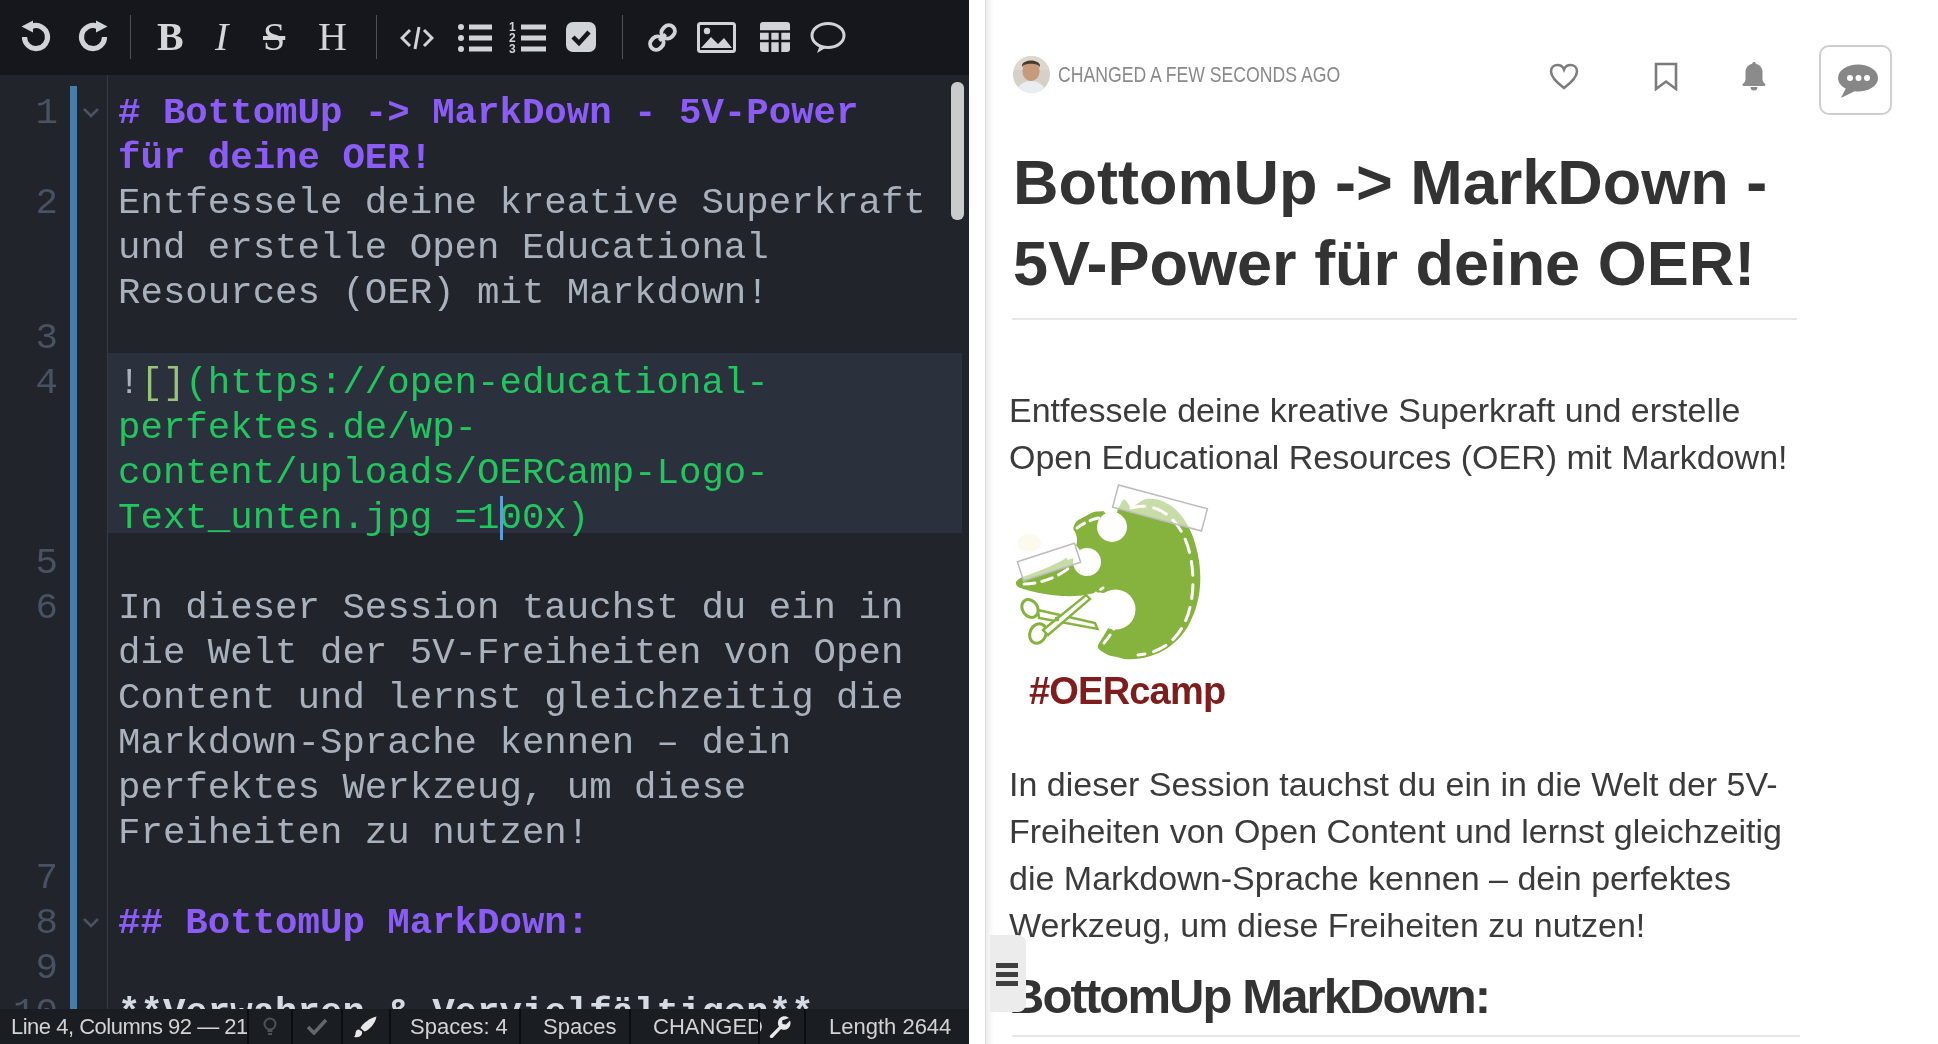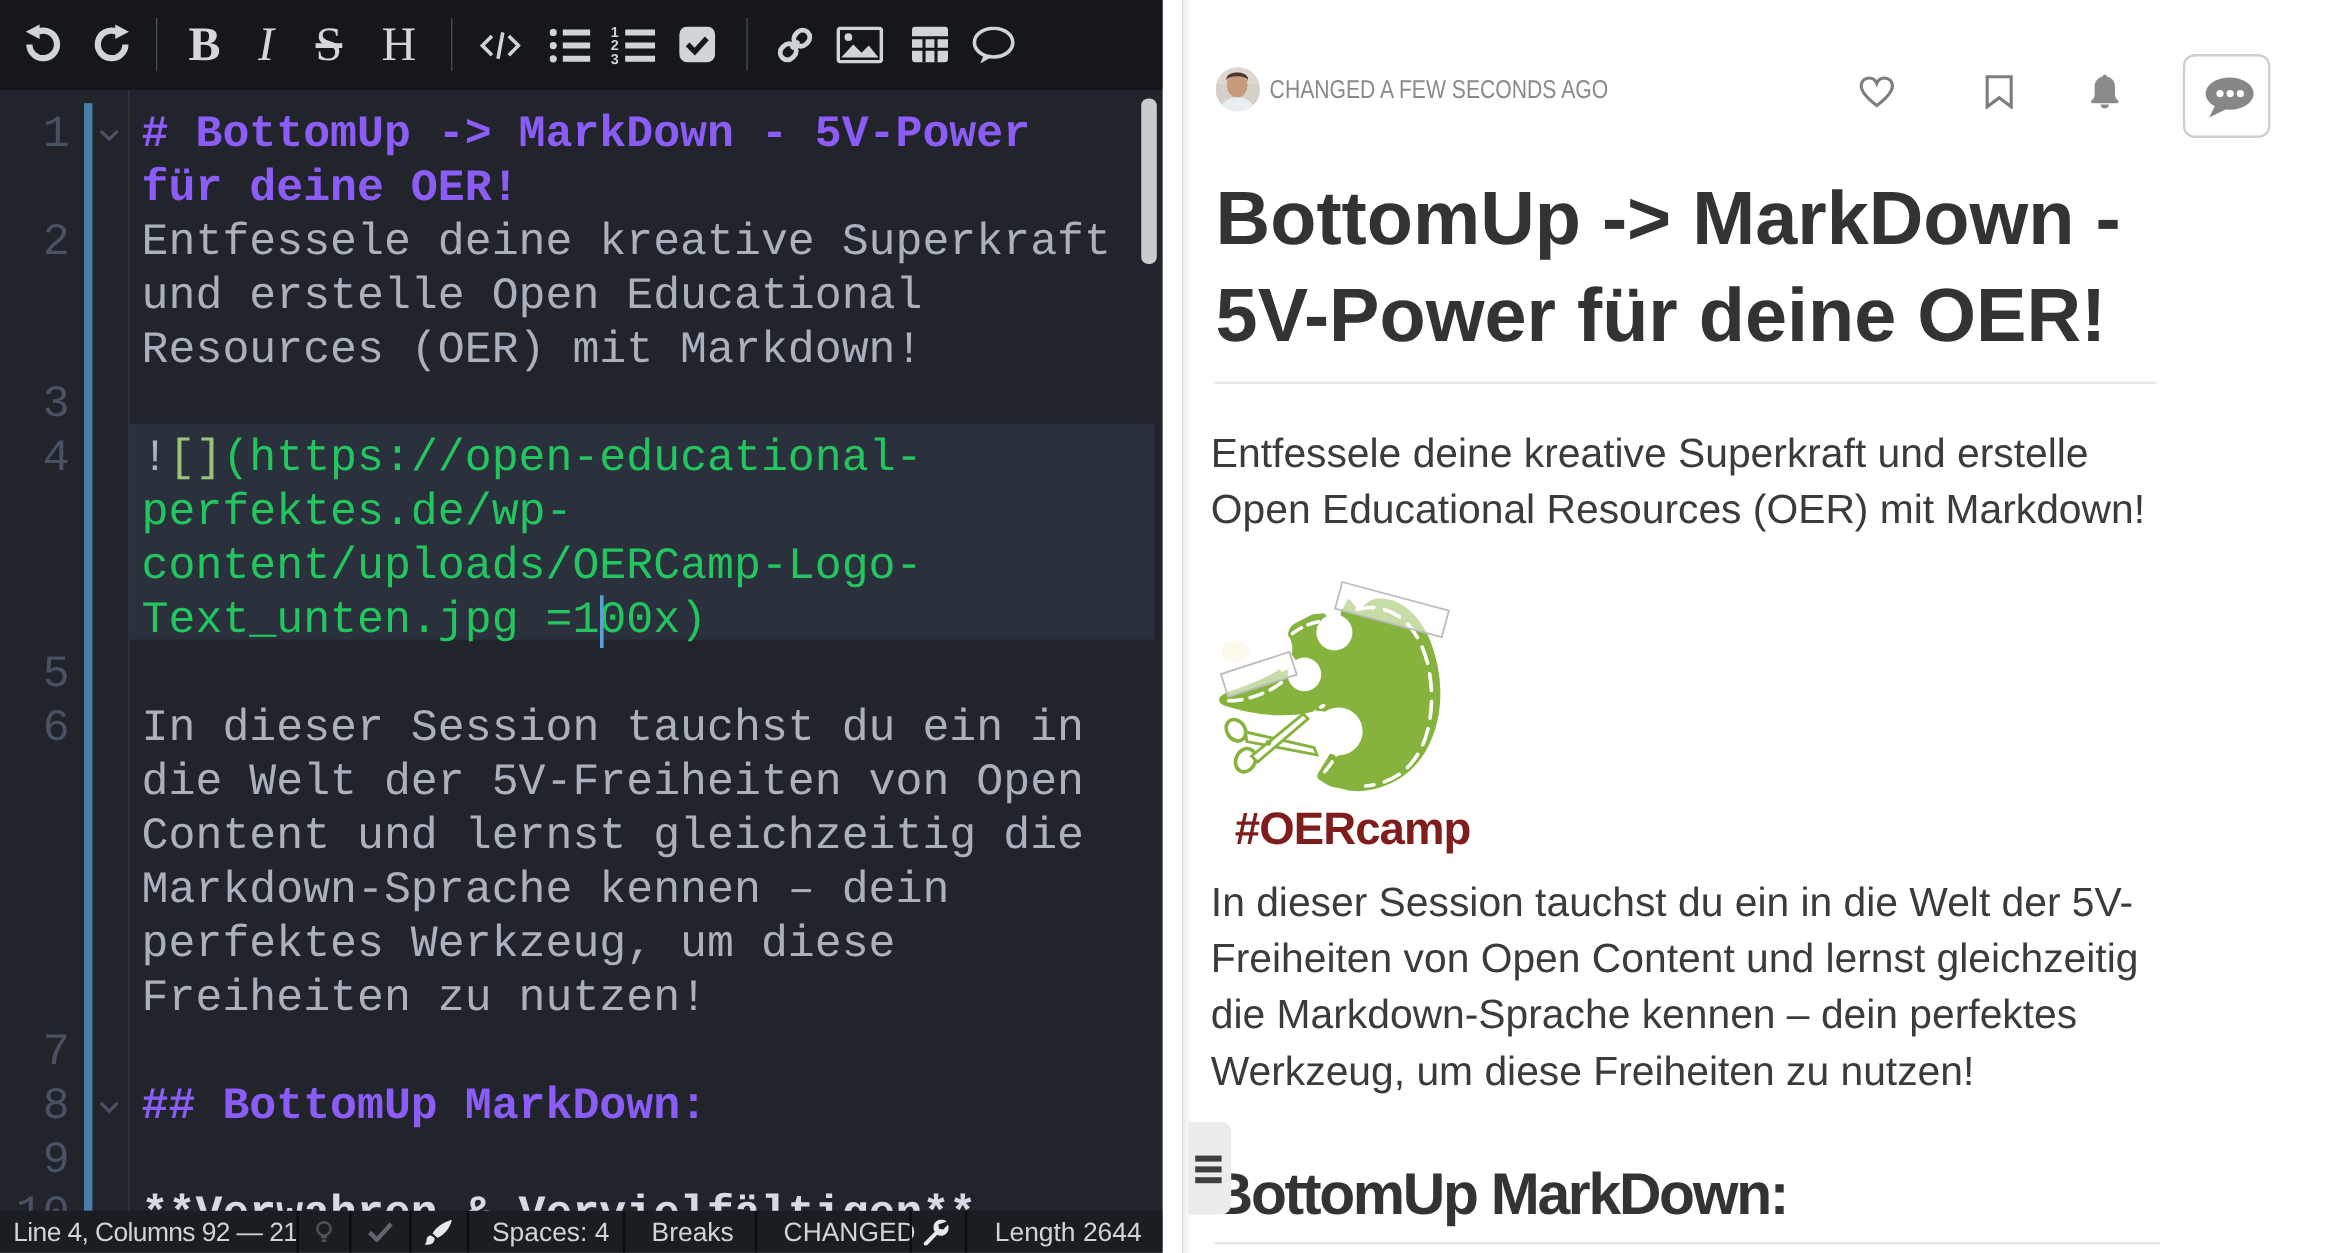--- a/index.html
+++ b/index.html
@@ -46,21 +46,21 @@
   #pvline { position:absolute; left:16px; top:0; width:1px; height:1044px; background:#dcdcdc; }
   #pvshadow { position:absolute; left:17px; top:0; width:8px; height:1044px;
     background:linear-gradient(to right, rgba(0,0,0,0.07), rgba(0,0,0,0)); }
   #toctab { position:absolute; left:21px; top:935px; width:36px; height:77px;
     background:#ececec; border-radius:0 8px 8px 0; }
   #content { position:absolute; left:40px; top:0; width:800px; color:#3b3b3b; }
   h1.t { position:absolute; left:4px; top:142px; font-size:63px; line-height:80.5px;
     color:#333; letter-spacing:0px; white-space:nowrap; }
   #hr1 { position:absolute; left:3px; top:318px; width:785px; height:2px; background:#e7e7e7; }
   .para { position:absolute; left:0; font-size:34px; line-height:47px; color:#3b3b3b;
-    white-space:nowrap; }
+    white-space:nowrap;margin-top:32px; }
   h2.t { position:absolute; left:0; top:966px; font-size:49px; line-height:60px;
     color:#333; letter-spacing:-1.9px; white-space:nowrap; }
   #hr2 { position:absolute; left:3px; top:1035px; width:788px; height:2px; background:#e7e7e7; }
   #meta { position:absolute; left:44px; top:45px; width:900px; height:70px; }
   #avatar { position:absolute; left:0; top:11px; width:37px; height:37px; border-radius:50%;
     overflow:hidden; }
   #changed { position:absolute; left:45px; top:18px; font-size:21.5px; color:#8a8a8a;
     transform:scaleX(0.82); transform-origin:0 50%; white-space:nowrap; }
   #cmtbtn { position:absolute; left:806px; top:0; width:73px; height:70px;
     border:2px solid #cfcfcf; border-radius:10px; }
@@ -183,21 +183,21 @@
       <path d="M2 9 L8 15 L20 2" fill="none" stroke="#63666c" stroke-width="3.6"></path>
     </svg>
     <div class="stsep" style="left:341px"></div>
     <svg style="position:absolute;left:354px;top:7px" width="23" height="22" viewBox="0 0 23 22">
       <path d="M22.5 0.5 C16 2 8.5 7.5 6.5 12 L10.5 15.5 C15.5 14 21.5 7 22.5 0.5 Z" fill="#e8e9ea"></path>
       <path d="M5 13.5 C2.5 13.5 1.5 15.5 1.5 17.5 C1.5 19 0.8 20 0 20.8 C1.5 21.6 4 21.5 5.8 20.5 C7.5 19.5 8.5 17.5 8 15.5 Z" fill="#e8e9ea"></path>
     </svg>
     <div class="stsep" style="left:389px"></div>
     <div class="stitem" style="left:410px">Spaces: 4</div>
     <div class="stsep" style="left:519px"></div>
-    <div class="stitem" style="left:543px">Breaks</div>
+    <div class="stitem" style="left:543px">Spaces</div>
     <div class="stsep" style="left:629px"></div>
     <div class="stitem" style="left:653px">CHANGED</div>
     <div class="stsep" style="left:758px"></div>
     <svg style="position:absolute;left:768px;top:7px" width="23" height="22" viewBox="0 0 23 22">
       <path d="M21 2 C18 -1 13 0 11 3 C9.5 5.5 9.5 8.5 11 10.5 L2 19.5 C1 21 3 23 4.5 22 L13 13 C15.5 14.5 19 14 21 11.5 C22.5 9.5 23 6.5 22 4.5 L18 8.5 L14.5 8 L14 4.5 Z" fill="#e8e9ea"></path>
     </svg>
     <div class="stsep" style="left:804px"></div>
     <div class="stitem" style="left:829px;font-weight:normal">Length 2644</div>
   </div>
 </div>

